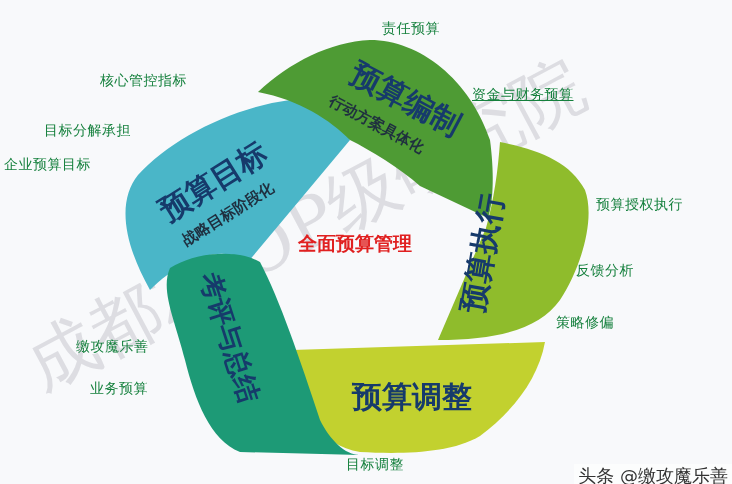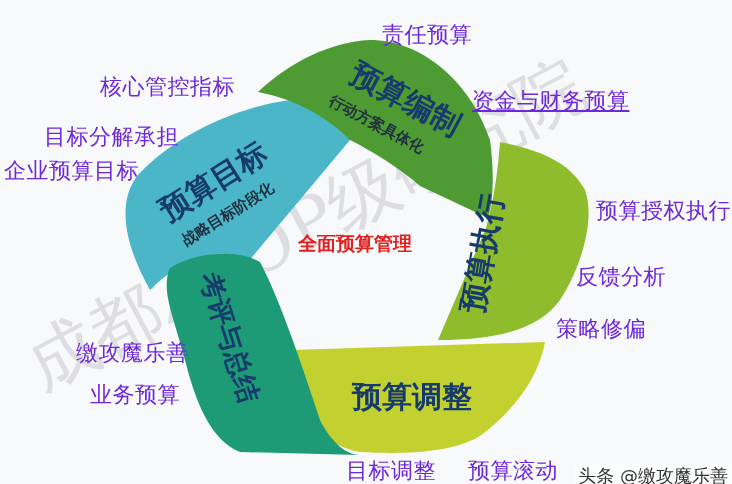--- a/index.html
+++ b/index.html
@@ -8,21 +8,21 @@
     background: #f8f9fb;
     font-family: "DejaVu Sans", "Liberation Sans", sans-serif;
     position: relative;
   }
   .stage { position: absolute; left: 0; top: 0; width: 732px; height: 484px; }
   svg.diagram { position: absolute; left: 0; top: 0; }
   .seg-title { fill: #163a6b; font-weight: bold; font-family: "DejaVu Sans", sans-serif; }
   .seg-sub { fill: #1f2f3f; font-weight: bold; font-family: "DejaVu Sans", sans-serif; }
   .center-label { fill: #e02020; font-weight: bold; font-family: "DejaVu Sans", sans-serif; }
   .side-label {
-    position: absolute; color: #6d28d9; font-size: 22px; white-space: nowrap;
+    position: absolute; color: #15803d; font-size: 14px; white-space: nowrap;
     font-family: "DejaVu Sans", sans-serif; letter-spacing: 0.5px;
   }
   .watermark {
     position: absolute; color: rgba(150,150,160,0.28); font-size: 62px;
     font-family: "DejaVu Serif", serif; white-space: nowrap; transform-origin: left top;
     pointer-events: none;
   }
   .credit {
     position: absolute; right: 0; bottom: -4px; font-size: 18px; color: #333;
     font-family: "DejaVu Sans", sans-serif; background: rgba(255,255,255,0.6);
@@ -68,19 +68,18 @@
   <div class="side-label" style="left:4px; top:156px;">企业预算目标</div>
 
   <div class="side-label" style="left:382px; top:20px;">责任预算</div>
   <div class="side-label" style="left:472px; top:86px;text-decoration:underline;">资金与财务预算</div>
 
   <div class="side-label" style="left:596px; top:196px;">预算授权执行</div>
   <div class="side-label" style="left:576px; top:262px;">反馈分析</div>
   <div class="side-label" style="left:556px; top:306px;margin-top:8px;">策略修偏</div>
 
   <div class="side-label" style="left:346px; top:456px;">目标调整</div>
-  <div class="side-label" style="left:468px; top:456px;">预算滚动</div>
 
   <div class="side-label" style="left:76px; top:338px;">缴攻魔乐善</div>
   <div class="side-label" style="left:90px; top:380px;">业务预算</div>
 
   <div class="credit">头条 @缴攻魔乐善</div>
 </div>
 
 </body></html>

